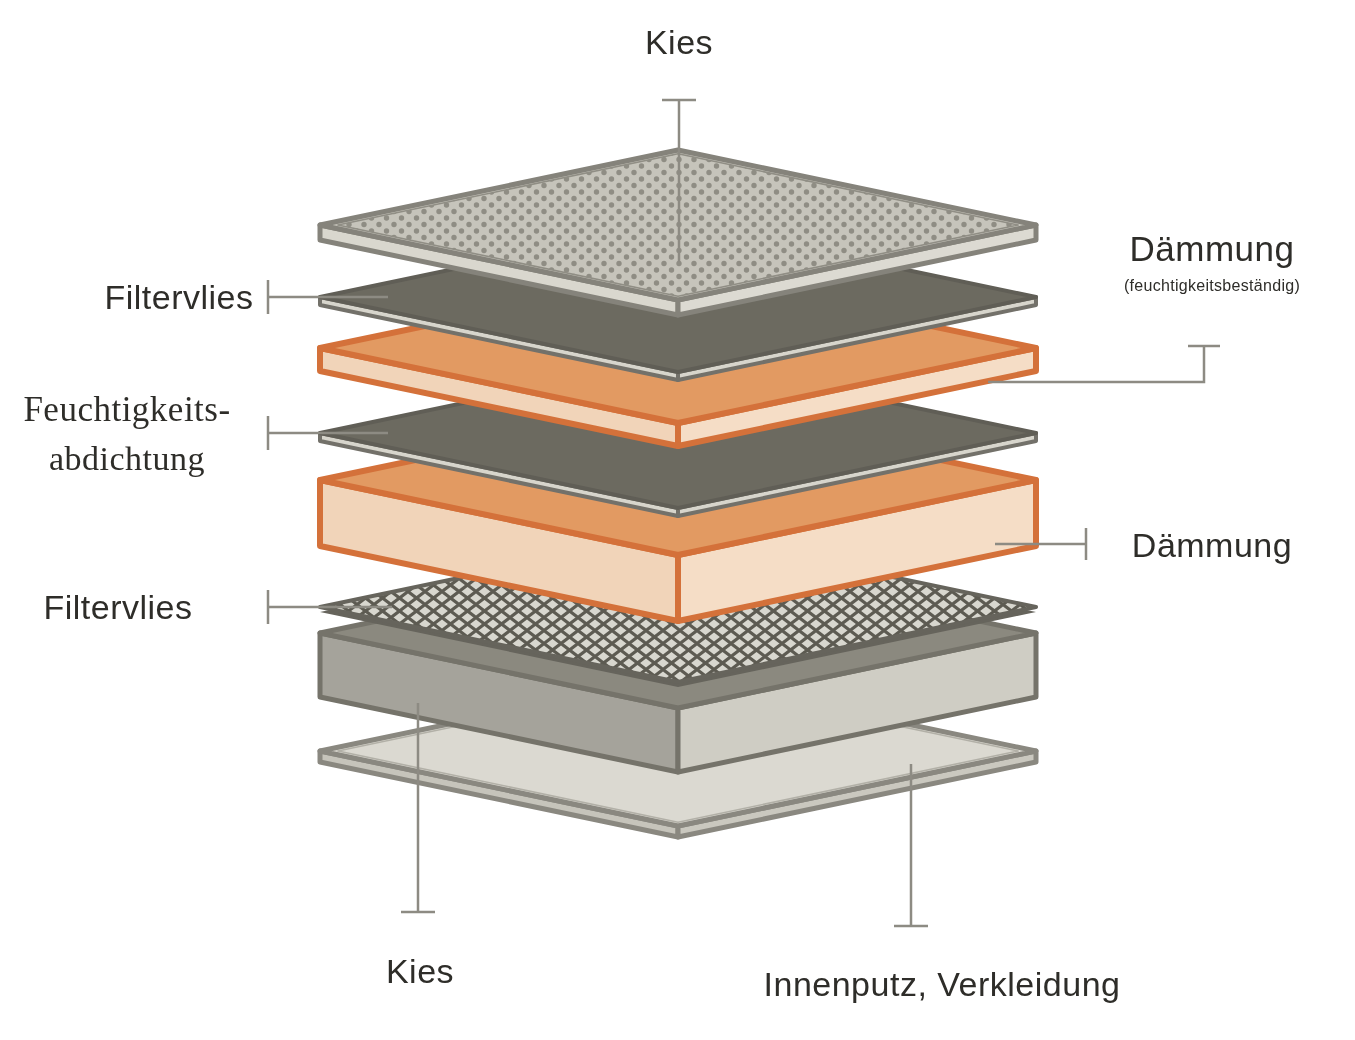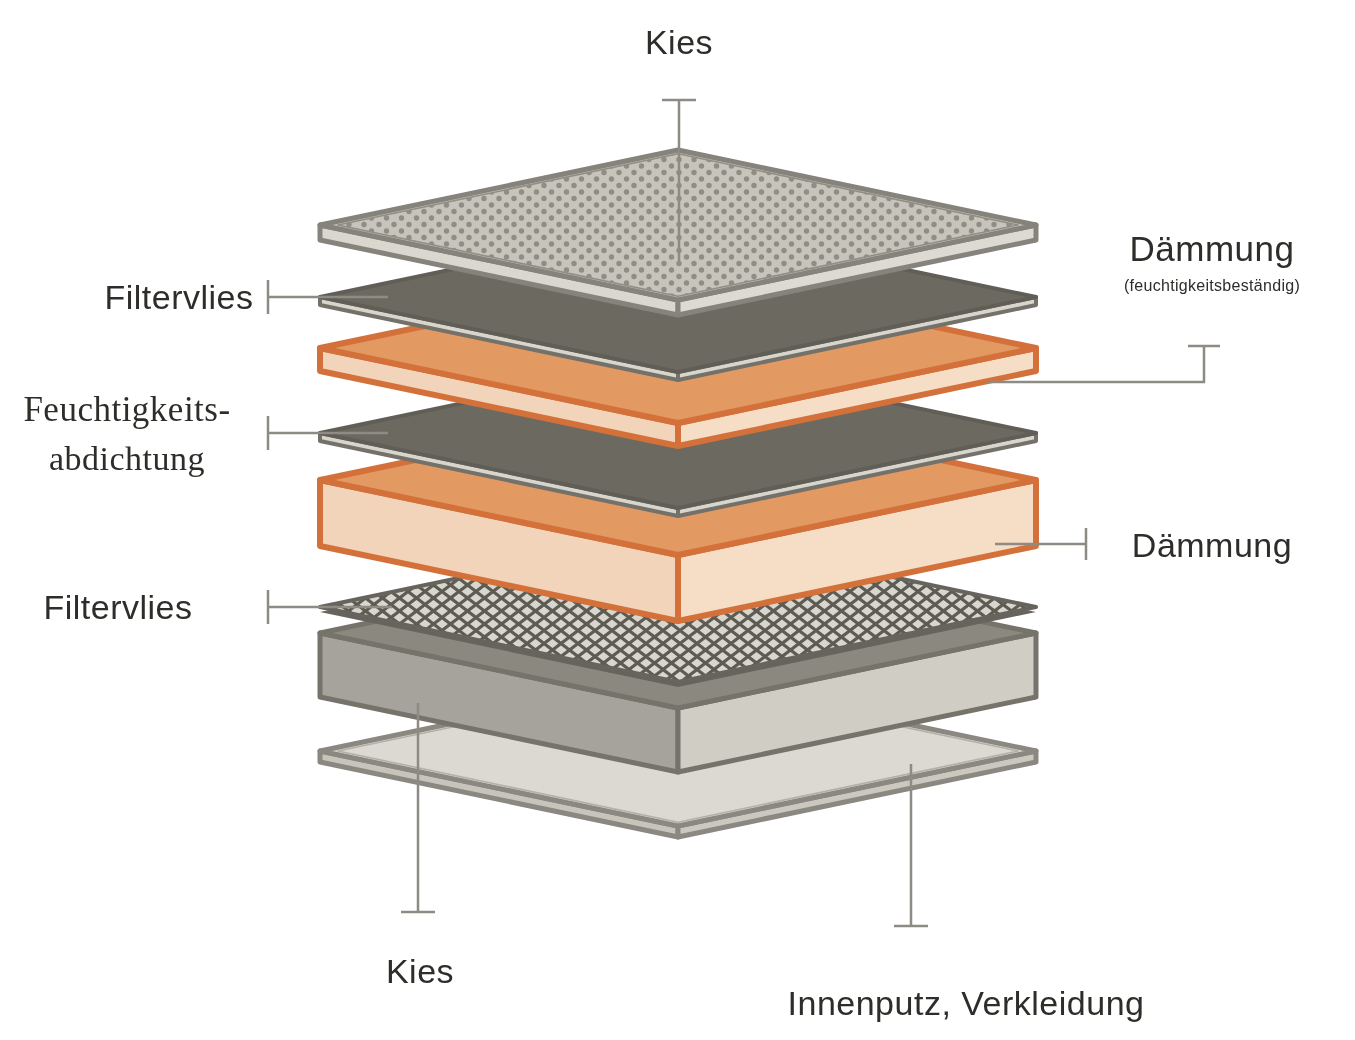--- a/index.html
+++ b/index.html
@@ -12,21 +12,21 @@
   .lbl-main{font-size:35px;letter-spacing:0.5px;white-space:nowrap;}
   .lbl-sub{font-size:16px;letter-spacing:0.3px;white-space:nowrap;margin-top:8px;}
   .lbl-line2{font-size:34px;letter-spacing:0.5px;white-space:nowrap;margin-top:10px;}
   #lbl-kies{left:679px;top:42px;}
   #lbl-filtervlies{left:131px;top:297px;margin-left:48px;}
   #lbl-feuchtigkeitsabdichtung{left:127px;top:434px;font-family:Liberation Serif, serif;}
   #lbl-daemmung-oben{left:1212px;top:262px;}
   #lbl-daemmung-unten{left:1212px;top:545px;}
   #lbl-dampfbremse{left:118px;top:607px;}
   #lbl-decke{left:420px;top:971px;}
-  #lbl-innenputz{left:966px;top:984px;margin-top:19px;}
+  #lbl-innenputz{left:942px;top:984px;}
 </style>
 </head>
 <body>
 
 <div id="stage">
 
   <svg id="diagram-svg" xmlns="http://www.w3.org/2000/svg" viewBox="0 0 1355 1040">
       <defs>
         <pattern id="p-dots" width="15" height="13" patternUnits="userSpaceOnUse">
           <rect width="15" height="13" fill="#c6c4bb"></rect>

